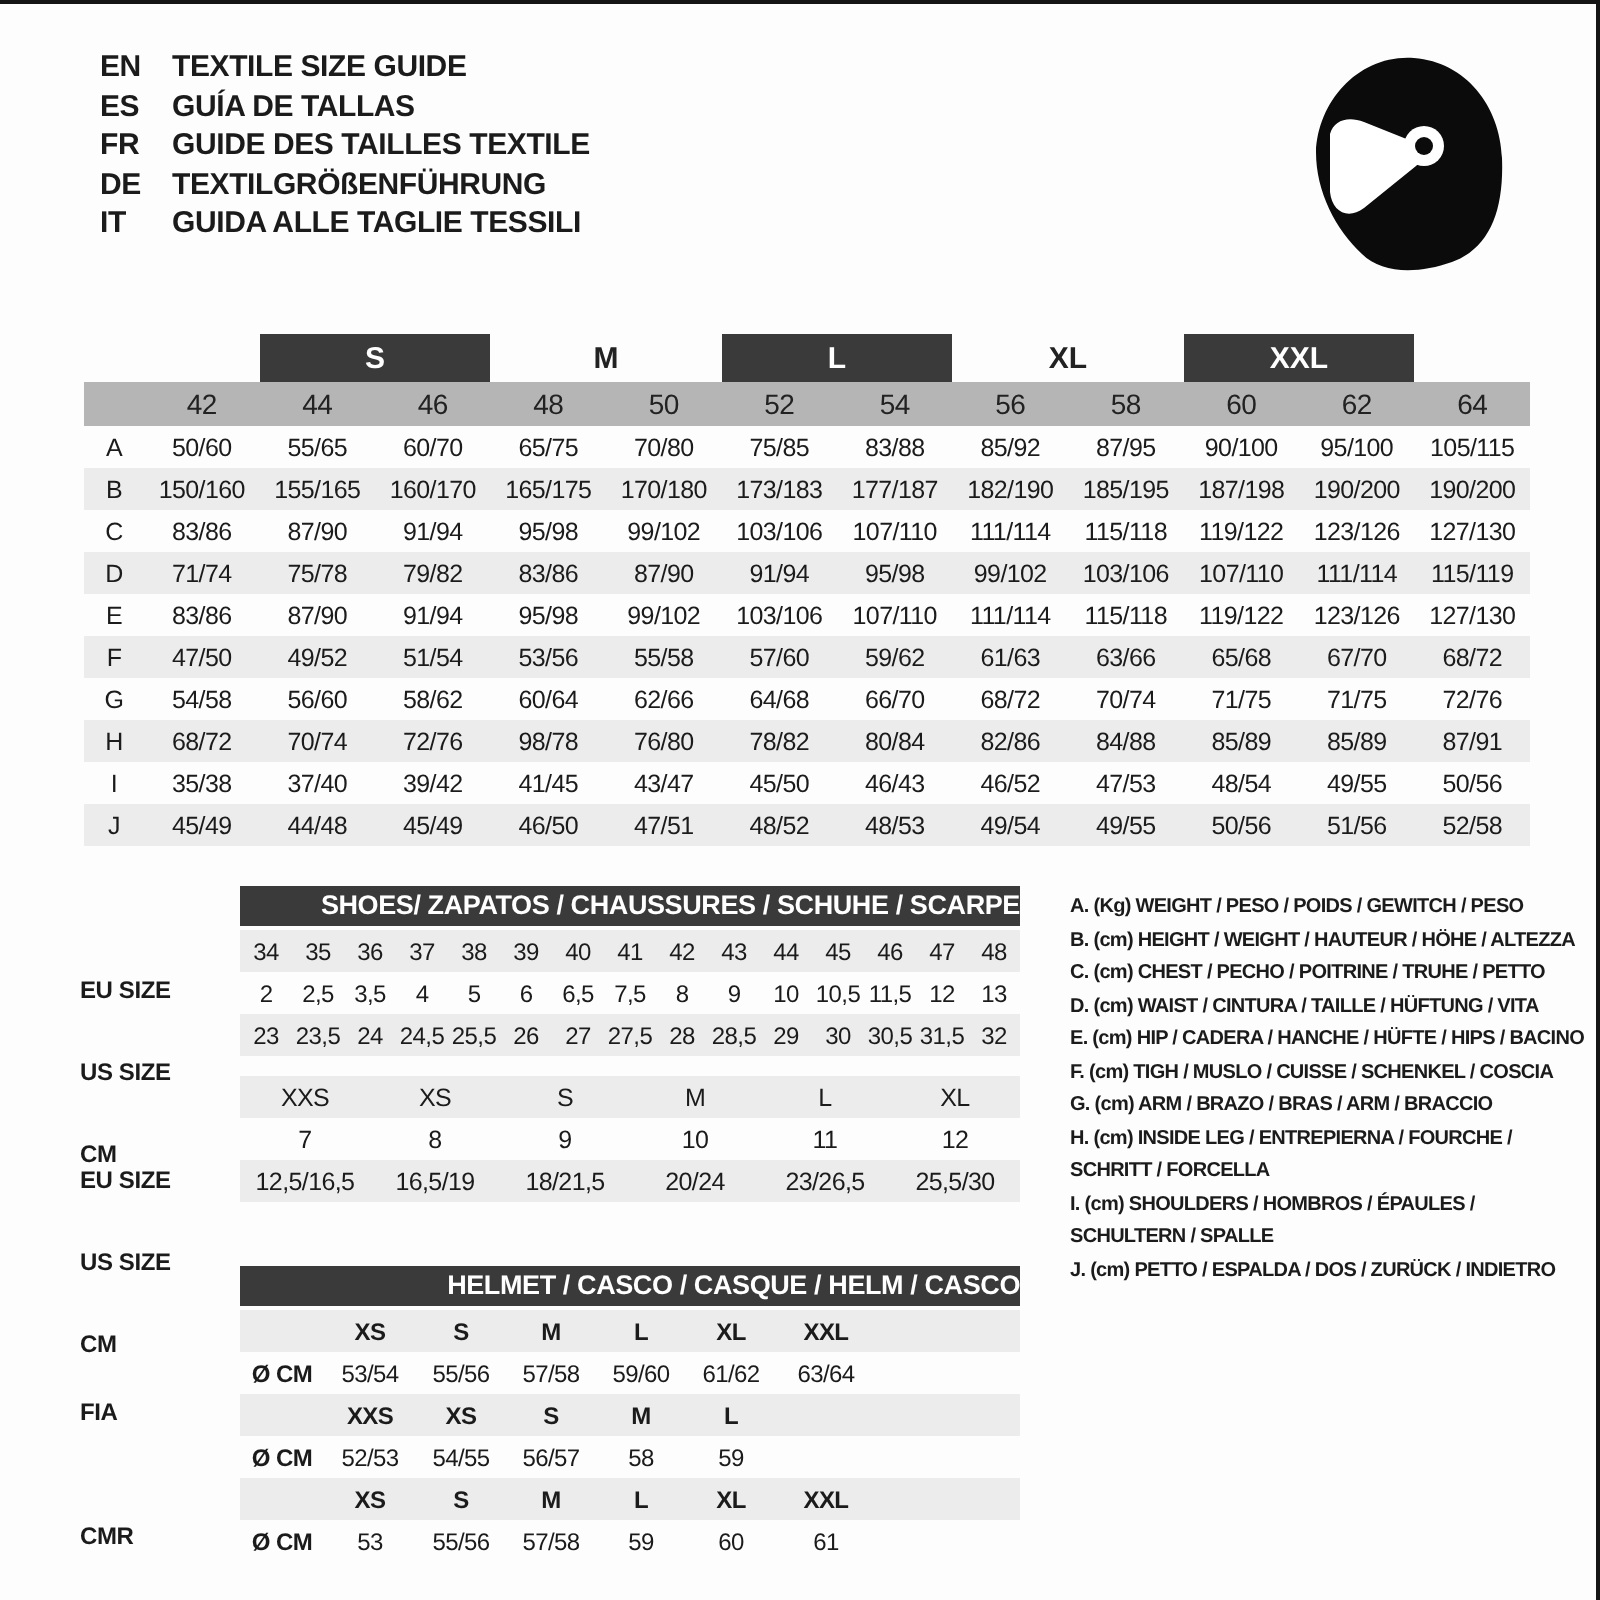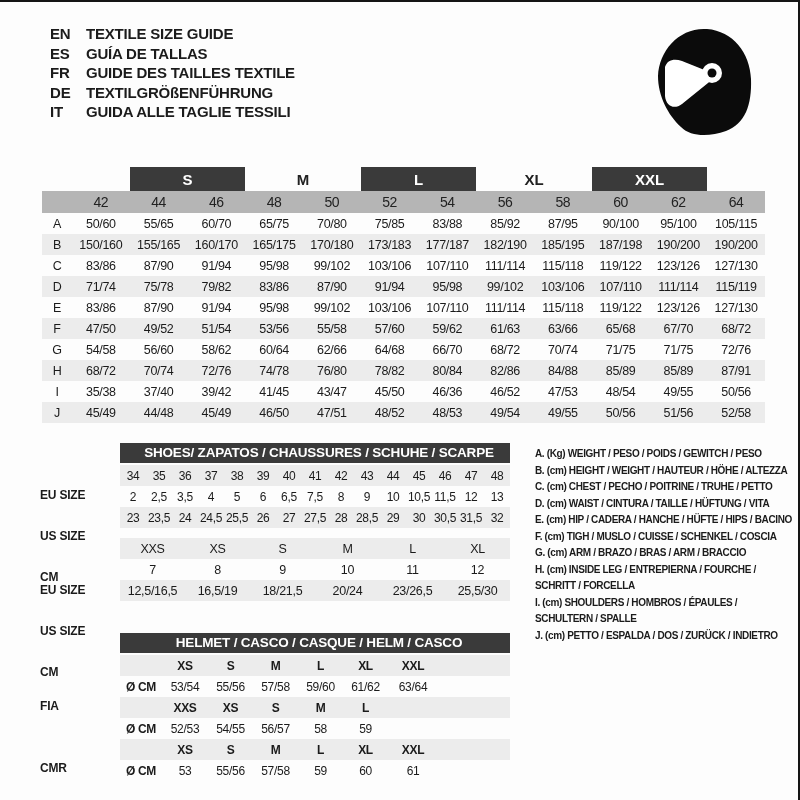--- a/index.html
+++ b/index.html
@@ -32,21 +32,21 @@
   .size-table tbody td{height:21px;}
   .size-table tbody tr:nth-child(even){background:#ececec;}
 
   
   .sub{position:absolute;left:40px;width:470px;}
   .sub-labels{position:absolute;left:0;top:22px;width:78px;}
   .sub-labels .rlab{height:21px;line-height:21px;font-weight:bold;font-size:12px;letter-spacing:-0.2px;margin-top:20px;}
   .sub-body{margin-left:80px;width:390px;}
   .title-box{width:390px;height:20px;line-height:20px;background:#3a3a3a;color:#ffffff;
     font-weight:bold;font-size:13.5px;letter-spacing:-0.2px;padding-left:8px;box-sizing:border-box;
-    margin-bottom:2px;text-align:center;}
+    margin-bottom:2px;text-align:right;}
   .sub-table{width:390px;font-size:12px;letter-spacing:-0.3px;}
   .sub-table td{height:21px;}
   .sub-table tbody tr:nth-child(odd){background:#ececec;}
   .gloves .sub-table{font-size:12.5px;}
 
   .helmet-labels .rlab{height:42px;line-height:21px;display:flex;align-items:flex-end;}
   .helmet-tbl td:first-child{font-weight:bold;}
   .helmet-tbl tbody tr:nth-child(odd) td{font-weight:bold;}
 
   
@@ -239,39 +239,39 @@
           <td>70/74</td>
           <td>71/75</td>
           <td>71/75</td>
           <td>72/76</td>
         </tr>
         <tr>
           <td>H</td>
           <td>68/72</td>
           <td>70/74</td>
           <td>72/76</td>
-          <td>74/78</td>
+          <td>98/78</td>
           <td>76/80</td>
           <td>78/82</td>
           <td>80/84</td>
           <td>82/86</td>
           <td>84/88</td>
           <td>85/89</td>
           <td>85/89</td>
           <td>87/91</td>
         </tr>
         <tr>
           <td>I</td>
           <td>35/38</td>
           <td>37/40</td>
           <td>39/42</td>
           <td>41/45</td>
           <td>43/47</td>
           <td>45/50</td>
-          <td>46/36</td>
+          <td>46/43</td>
           <td>46/52</td>
           <td>47/53</td>
           <td>48/54</td>
           <td>49/55</td>
           <td>50/56</td>
         </tr>
         <tr>
           <td>J</td>
           <td>45/49</td>
           <td>44/48</td>

